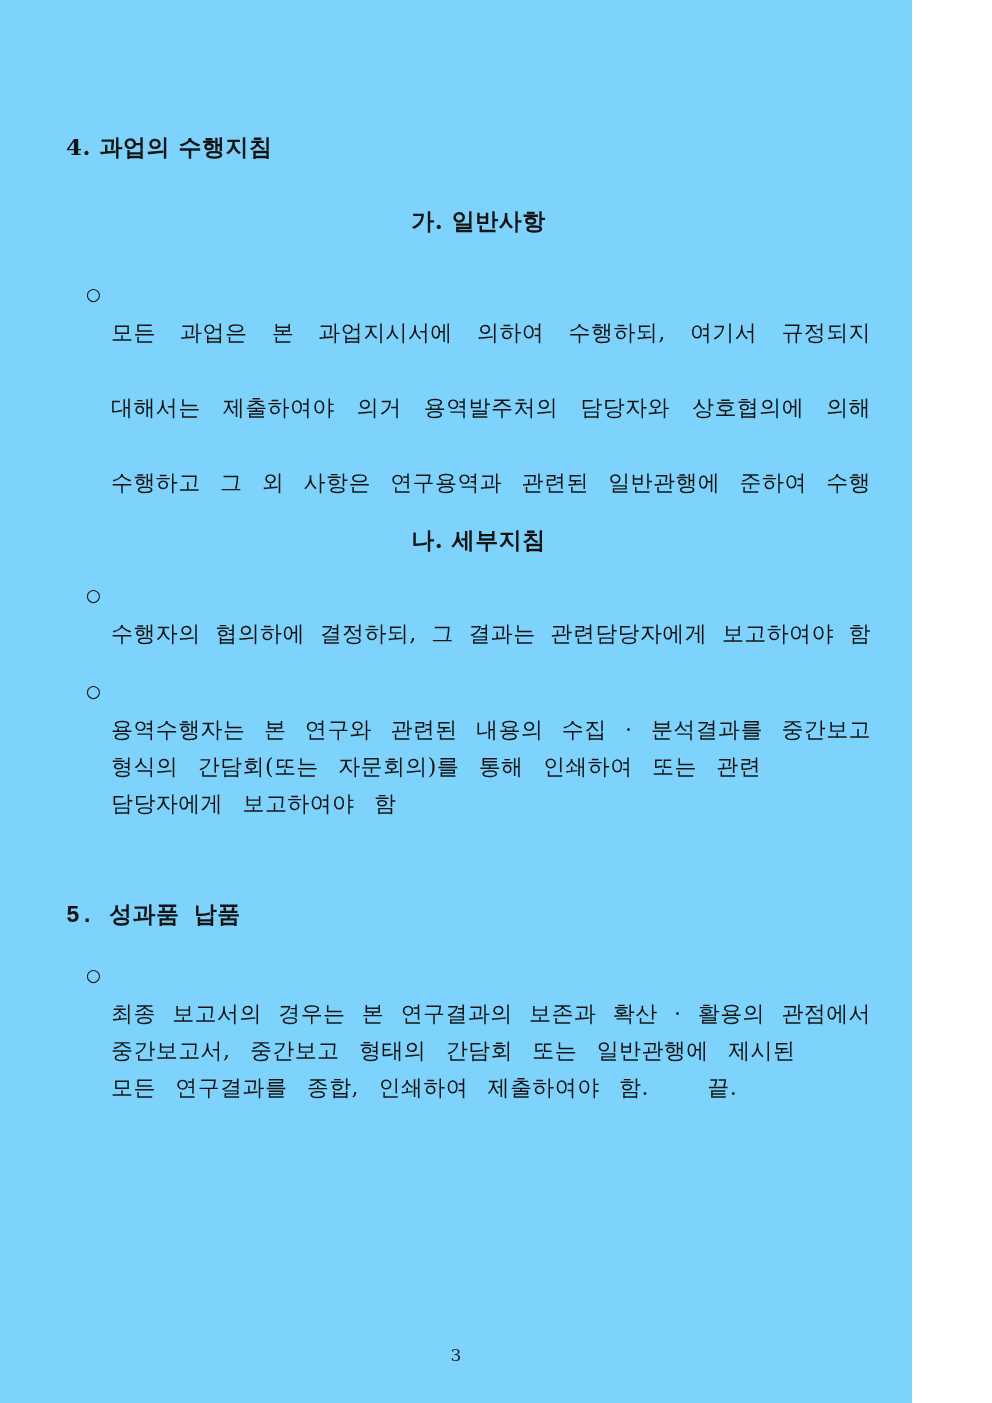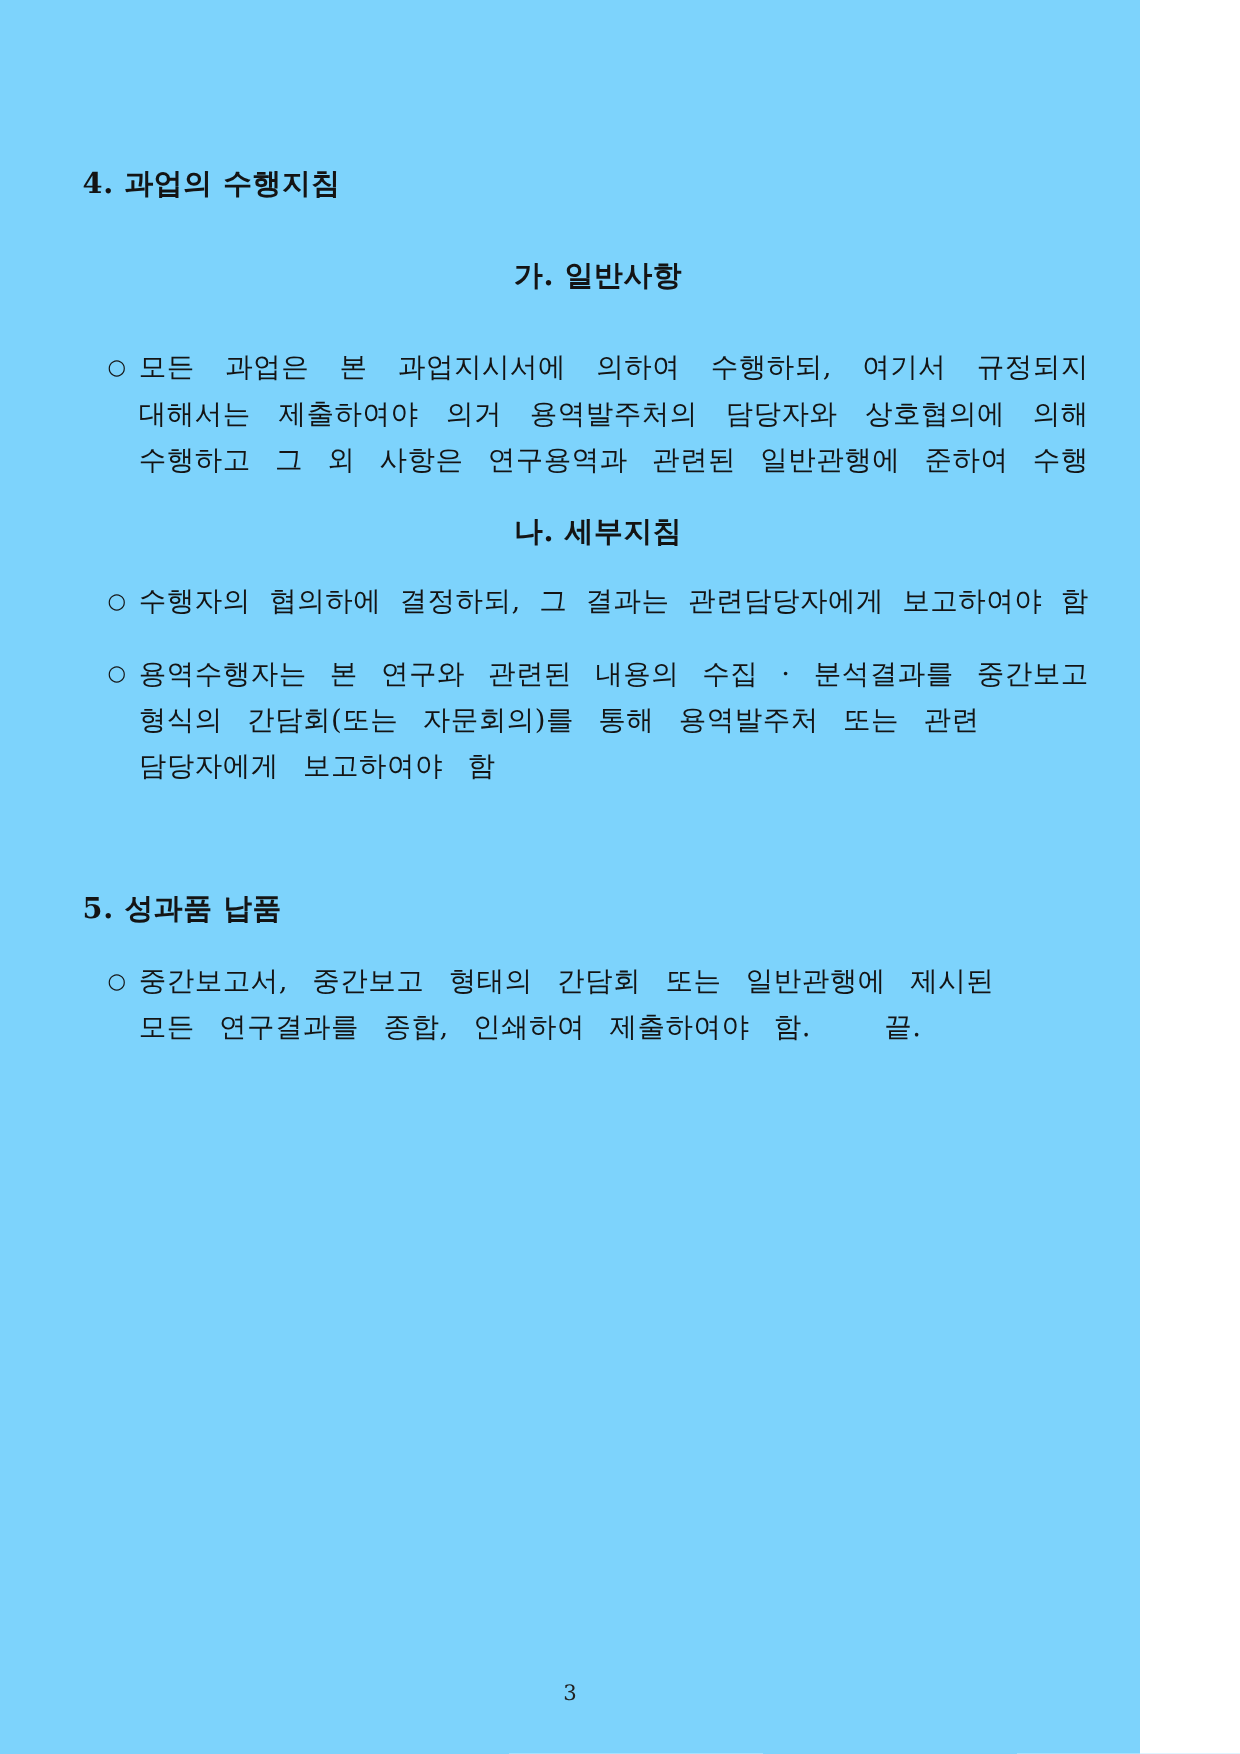--- a/index.html
+++ b/index.html
@@ -28,21 +28,21 @@
     font-size: 23px;
     font-weight: bold;
     line-height: 27px;
     letter-spacing: 0.5px;
     margin-left: 20px;
     white-space: nowrap;
     text-align: center;
   }
   .ga-title { margin-top: 47px; }
   .na-title { margin-top: 25px; }
-  .sec5-title { margin-top: 81px; }
+  .sec5-title { margin-top: 81px; font-family: Liberation Mono, monospace; }
   .bullet {
     display: flex;
     margin-left: 20px;
     width: 785px;
     box-sizing: border-box;
   }
   .b-ga1 { margin-top: 42px; }
   .b-na1 { margin-top: 24px; }
   .b-na2 { margin-top: 21px; }
   .b-s51 { margin-top: 27px; }
@@ -56,20 +56,21 @@
   .line {
     font-size: 22px;
     line-height: 37px;
     letter-spacing: 0.4px;
     white-space: nowrap;
   }
   .line.j {
     white-space: normal;
     text-align: justify;
     text-align-last: justify;
+    margin-top: 38px;
   }
   .line.nj { word-spacing: 0.55em; }
   .footer {
     position: absolute;
     left: 0;
     right: 0;
     top: 1345px;
     text-align: center;
     font-size: 17px;
     line-height: 20px;
@@ -101,30 +102,31 @@
       <span class="marker">○</span>
       <div class="lines">
         <div class="line j">수행자의 협의하에 결정하되, 그 결과는 관련담당자에게 보고하여야 함</div>
       </div>
     </div>
 
     <div class="bullet b-na2">
       <span class="marker">○</span>
       <div class="lines">
         <div class="line j">용역수행자는 본 연구와 관련된 내용의 수집 · 분석결과를 중간보고</div>
-        <div class="line nj">형식의 간담회(또는 자문회의)를 통해 용역발주처 또는 관련</div>
+        <div class="line nj">형식의 간담회(또는 자문회의)를 통해 인쇄하여 또는 관련</div>
         <div class="line nj">담당자에게 보고하여야 함</div>
       </div>
     </div>
 
     <div class="sec-title sec5-title">5. 성과품 납품</div>
 
     <div class="bullet b-s51">
       <span class="marker">○</span>
       <div class="lines">
+        <div class="line j">최종 보고서의 경우는 본 연구결과의 보존과 확산 · 활용의 관점에서</div>
         <div class="line nj">중간보고서, 중간보고 형태의 간담회 또는 일반관행에 제시된</div>
         <div class="line nj">모든 연구결과를 종합, 인쇄하여 제출하여야 함.&nbsp;&nbsp; 끝.</div>
       </div>
     </div>
 
   </div>
 
   <div class="footer">3</div>
 </div>
 

